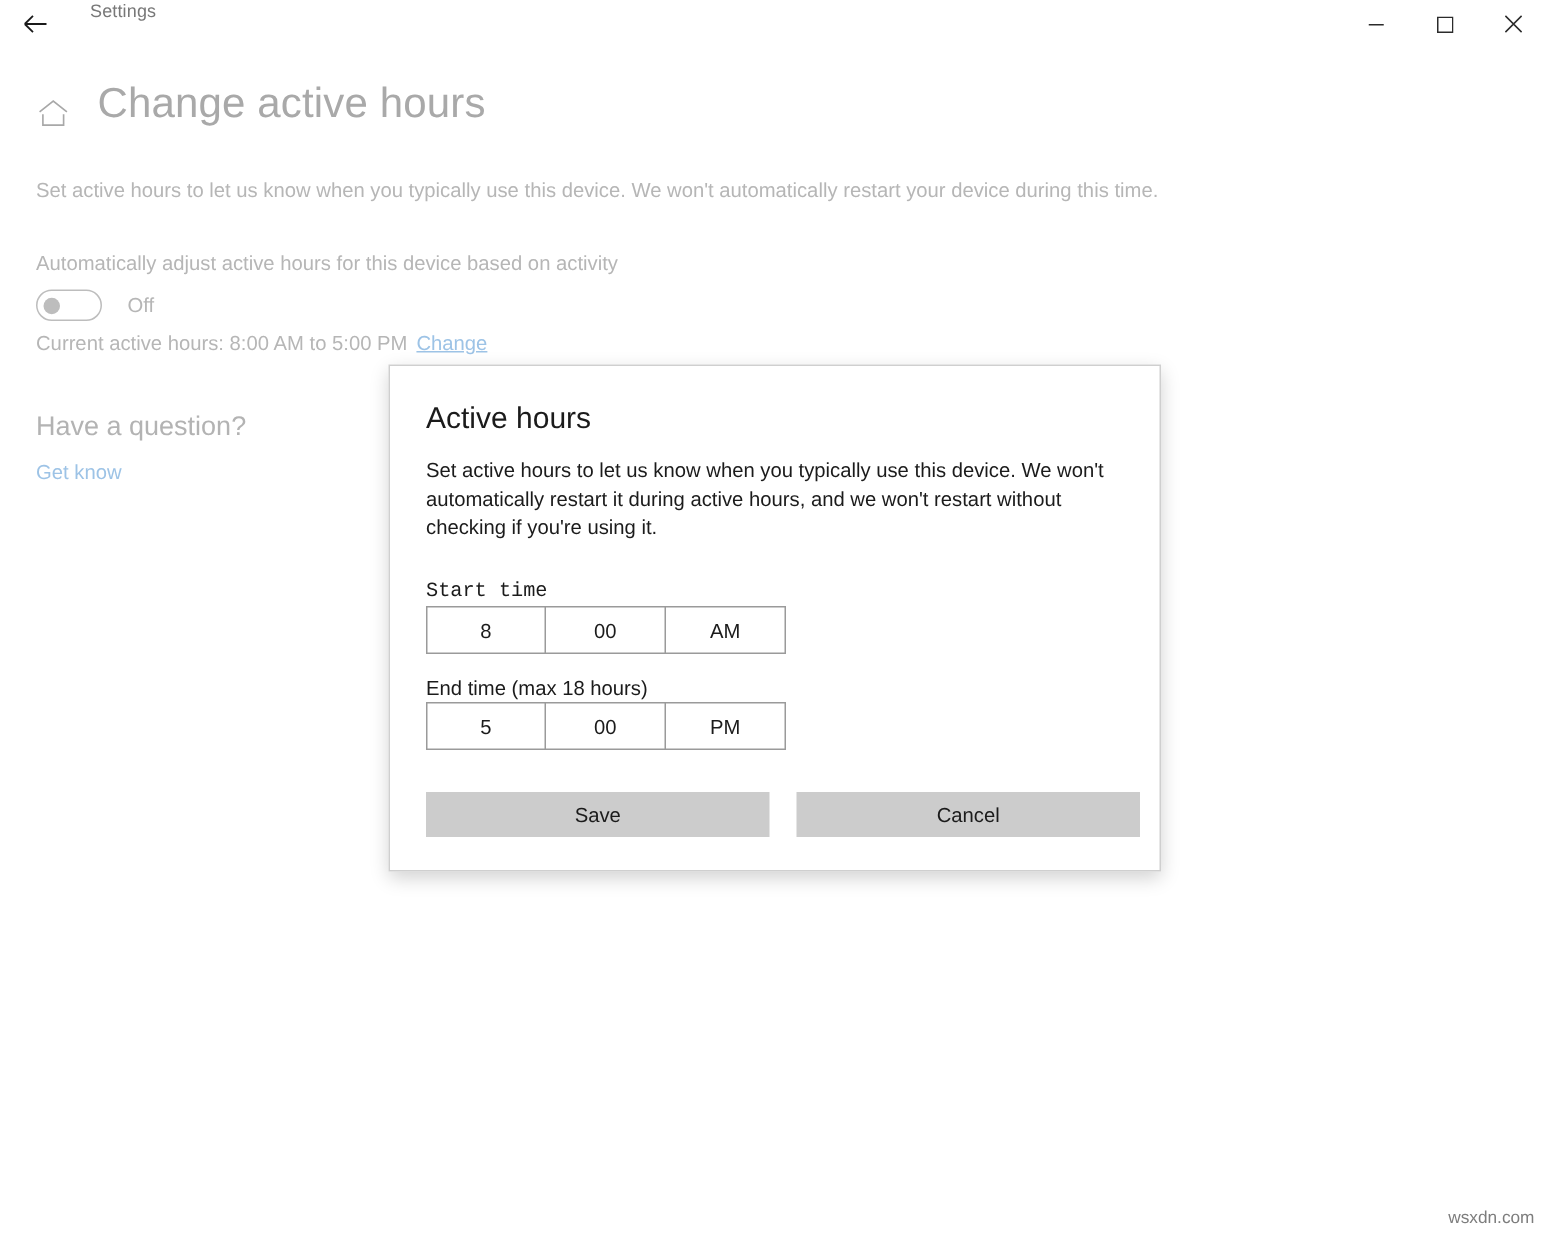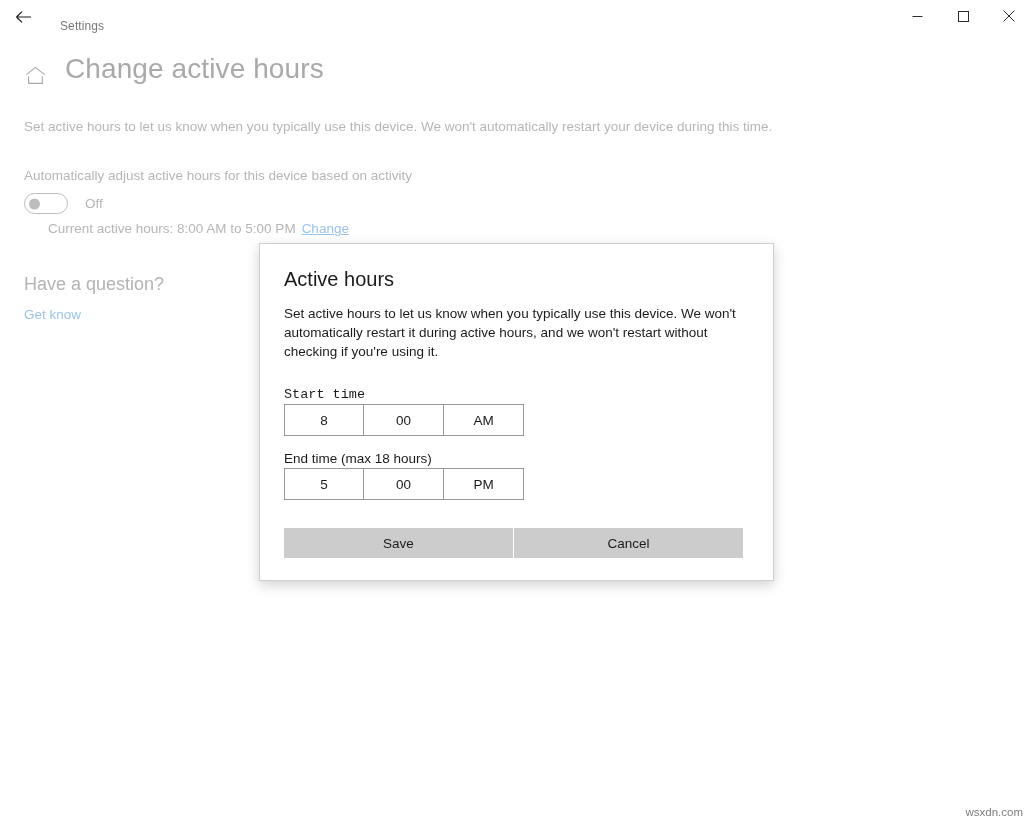--- a/index.html
+++ b/index.html
@@ -19,21 +19,21 @@
     background: #ffffff;
   }
 
   
   .titlebar {
     position: absolute;
     top: 0; left: 0;
     width: 1032px;
     height: 33px;
     display: flex;
-    align-items: flex-end;
+    align-items: flex-start;
     background: #ffffff;
   }
 
   .back-button {
     width: 46px;
     height: 32px;
     display: flex;
     align-items: center;
     justify-content: center;
     color: #1a1a1a;
@@ -139,21 +139,20 @@
   }
 
   .current-hours {
     position: absolute;
     top: 220px;
     left: 24px;
     font-size: 13.5px;
     color: #b6b6b6;
     line-height: 18px;
     white-space: nowrap;
-    margin-left: 24px;
   }
   .change-link {
     color: #9dc3e6;
     text-decoration: underline;
     margin-left: 6px;
   }
 
   .question-heading {
     position: absolute;
     top: 272px;
@@ -236,21 +235,21 @@
     color: #1b1b1b;
     background: #ffffff;
   }
   .time-cell + .time-cell { border-left: none; }
 
   .dialog-buttons {
     position: absolute;
     left: 24px;
     top: 284px;
     display: flex;
-    gap: 1px;
+    gap: 18px;
   }
   .dlg-btn {
     width: 229px;
     height: 30px;
     background: #cccccc;
     border: none;
     font-family: "Liberation Sans", sans-serif;
     font-size: 13.5px;
     color: #1b1b1b;
     display: flex;

